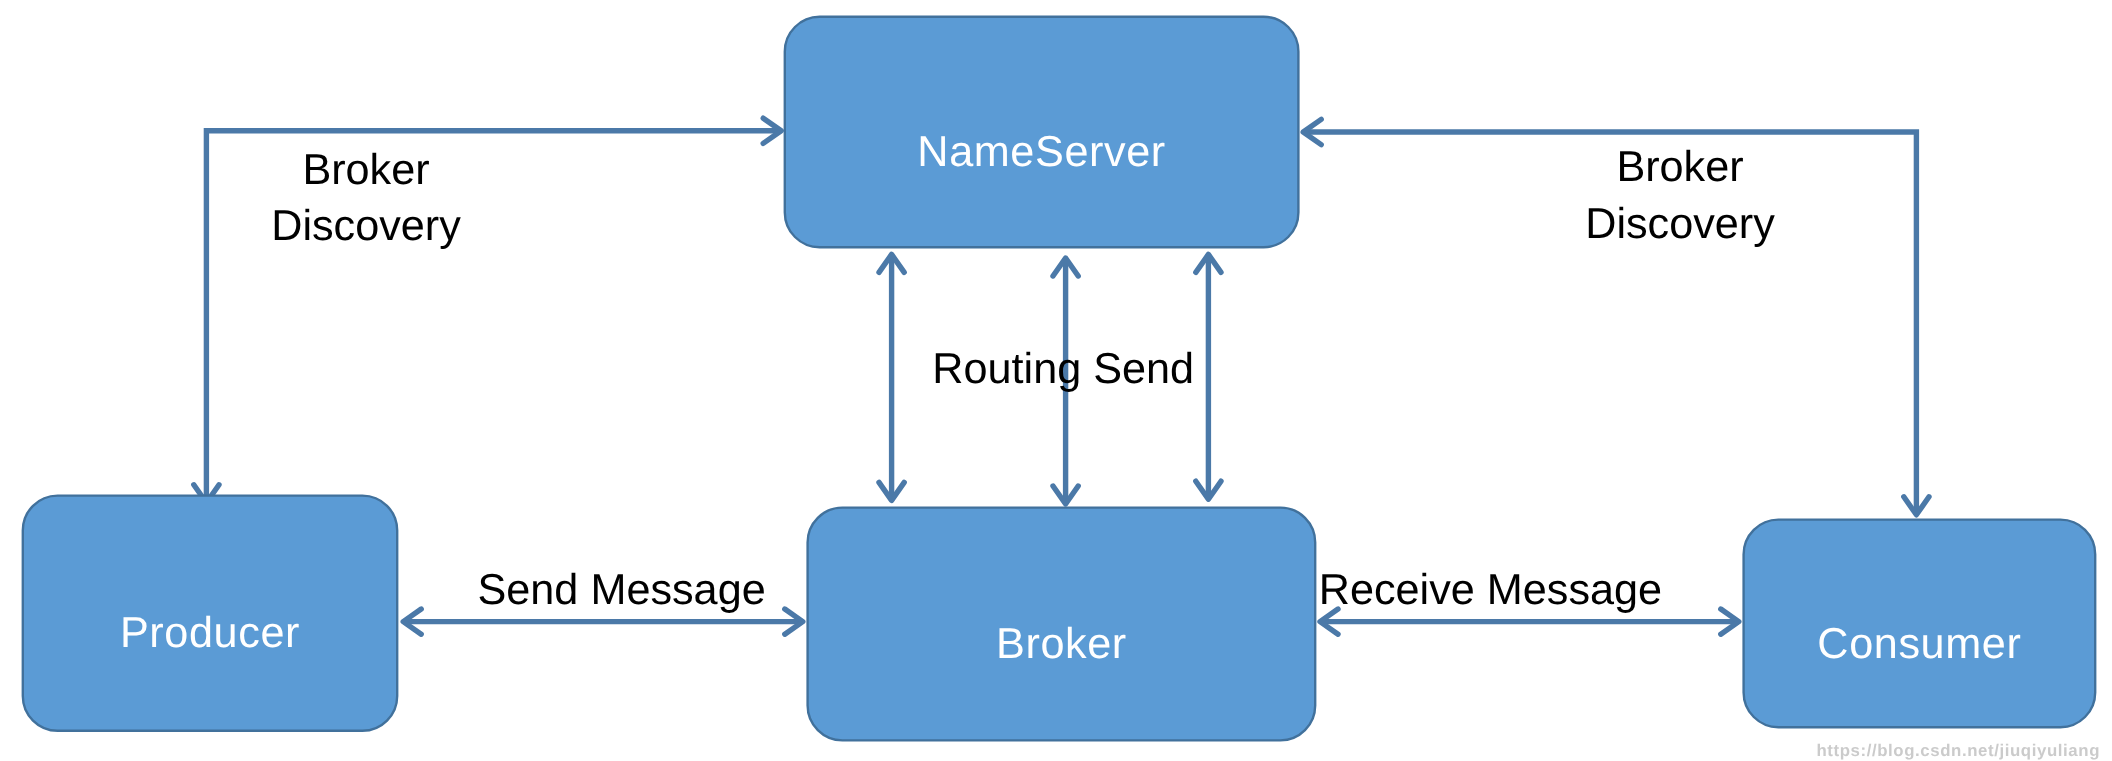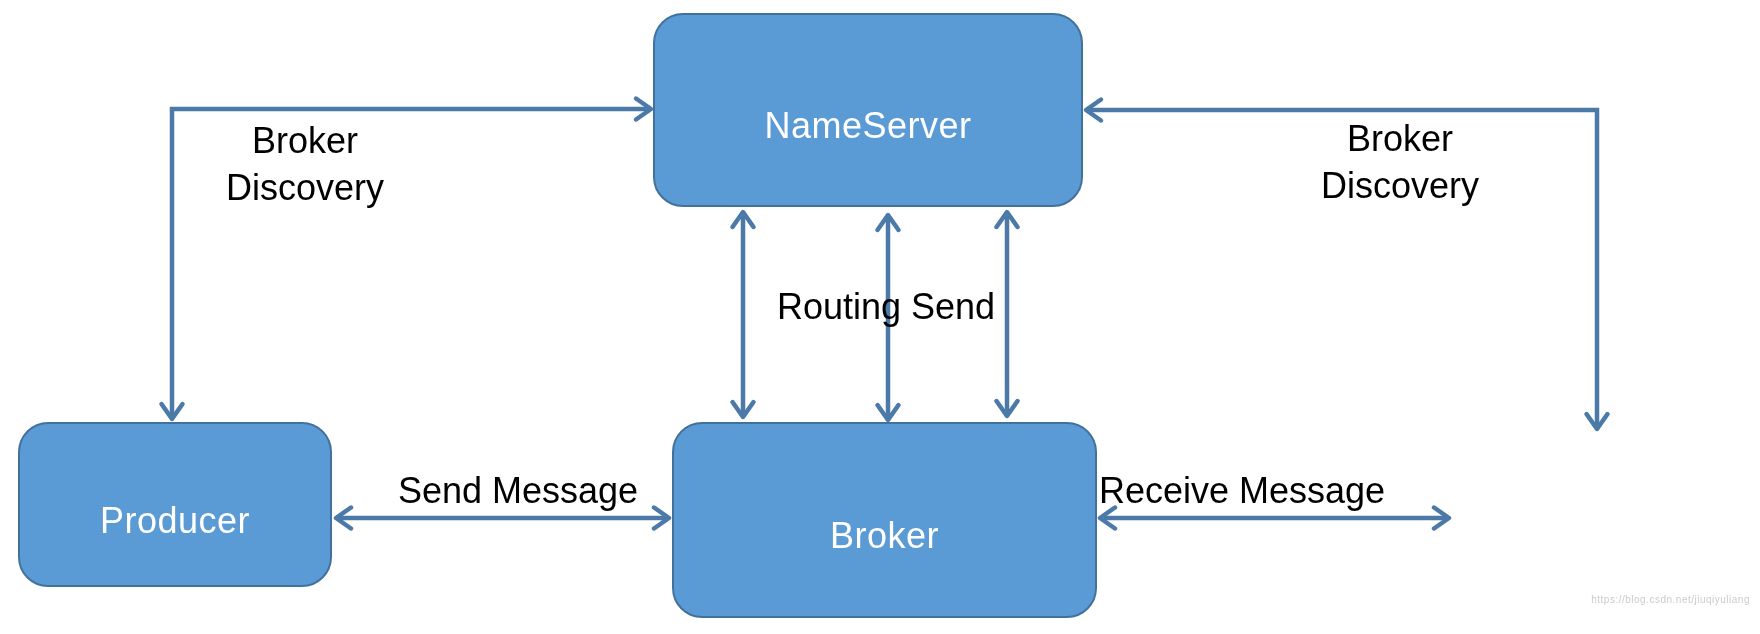--- a/index.html
+++ b/index.html
@@ -68,24 +68,25 @@
     font-size: 36px;
     line-height: 1.3;
     color: var(--edge-label-text);
     text-align: center;
     white-space: pre-line;
   }
   .watermark {
     position: absolute;
     z-index: 4;
     right: 10px;
-    top: 594px;
-    font-size: 10px;
+    top: 617px;
+    font-size: 14px;
     letter-spacing: 0.5px;
     color: var(--watermark-text);
+    font-weight: bold;
   }
 </style>
 </head>
 <body>
 
 <div class="canvas">
 
   <svg class="edge-layer" viewBox="0 0 1760 634" aria-hidden="true">
     <defs>
       <marker id="ah" markerUnits="userSpaceOnUse" markerWidth="36" markerHeight="30" viewBox="-20 -15 36 30" refX="0" refY="0" orient="auto-start-reverse">
@@ -103,28 +104,31 @@
 
     <path class="edge" d="M 336 518 L 669 518" marker-start="url(#ah)" marker-end="url(#ah)"></path>
 
     <path class="edge" d="M 1100 518 L 1449 518" marker-start="url(#ah)" marker-end="url(#ah)"></path>
   </svg>
 
   <div class="node" style="left:653px; top:13px; width:430px; height:194px;">
     <span class="node-label">NameServer</span>
   </div>
 
-  <div class="node" style="left:18px; top:422px; width:314px; height:165px;">
+  <div class="node" style="left:18px; top:412px; width:314px; height:198px;">
     <span class="node-label">Producer</span>
   </div>
 
   <div class="node" style="left:672px; top:422px; width:425px; height:196px;">
     <span class="node-label">Broker</span>
   </div>
 
+  <div class="node" style="left:1452px; top:432px; width:295px; height:175px;">
+    <span class="node-label">Consumer</span>
+  </div>
 
   <div class="edge-label" style="left:155px; top:118px;">Broker
 Discovery</div>
 
   <div class="edge-label" style="left:1250px; top:116px;">Broker
 Discovery</div>
 
   <div class="edge-label" style="left:736px; top:284px;">Routing Send</div>
 
   <div class="edge-label" style="left:1092px; top:468px;">Receive Message</div>

